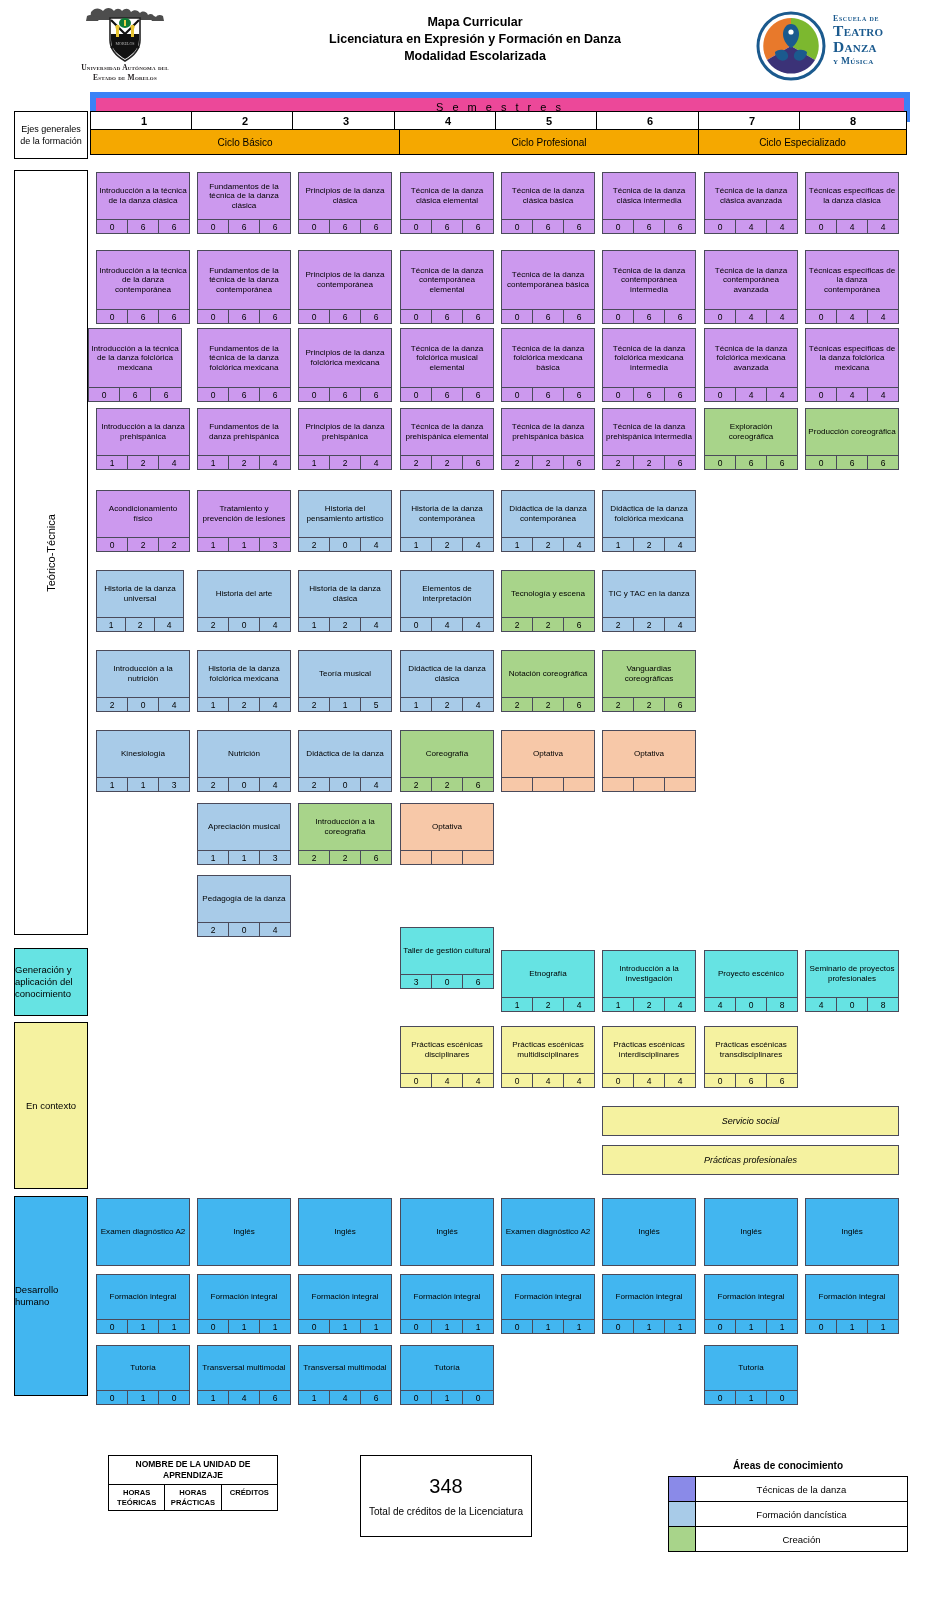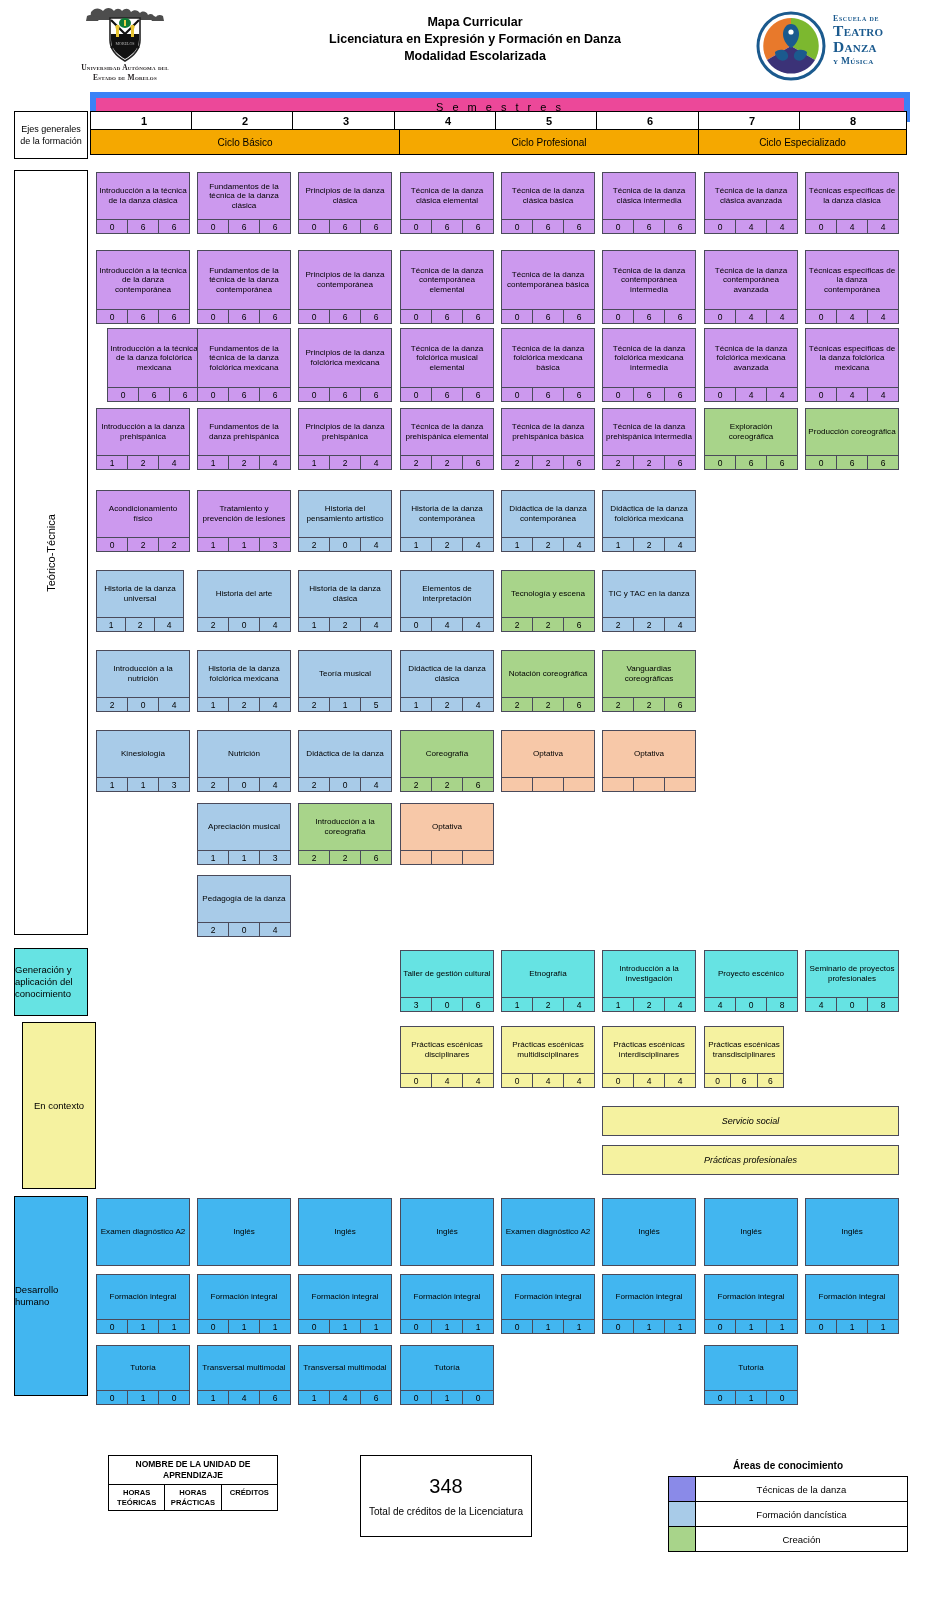--- a/index.html
+++ b/index.html
@@ -47,21 +47,21 @@
     border:1px solid #000;background:#fff;display:flex;align-items:center;justify-content:center;
     text-align:center;font-size:9px;line-height:12px;padding:0 2px;box-sizing:border-box;}
 
   
   .axis-box{position:absolute;border:1px solid #000;box-sizing:border-box;
     display:flex;align-items:center;justify-content:center;
     font-size:9.5px;line-height:12px;}
   .axis-tt{left:14px;top:170px;width:74px;height:765px;background:#fff;}
   .axis-tt span{transform:rotate(-90deg);white-space:nowrap;font-size:11px;}
   .axis-gen{left:14px;top:948px;width:74px;height:68px;background:#66E3E3;}
-  .axis-ctx{left:22px;top:1022px;width:74px;height:167px;background:#F5F2A0;}
+  .axis-ctx{left:14px;top:1022px;width:74px;height:167px;background:#F5F2A0;}
   .axis-dh{left:14px;top:1196px;width:74px;height:200px;background:#42B6F0;}
 
   
   .course{position:absolute;box-sizing:border-box;border:1px solid #4a4a5a;}
   .course .name{display:flex;align-items:center;justify-content:center;text-align:center;
     font-size:8.1px;line-height:9.6px;padding:1px 2px;box-sizing:border-box;}
   .course .hrs{display:flex;height:14px;border-top:1px solid #4a4a5a;box-sizing:border-box;}
   .course .hrs div{flex:1;display:flex;align-items:center;justify-content:center;
     font-size:8.5px;border-right:1px solid #4a4a5a;box-sizing:border-box;}
   .course .hrs div:last-child{border-right:none;}
@@ -309,21 +309,21 @@
         </div>
       </div>
       <div class="course c-tec" style="left: 805px; top: 250px; width: 94px;">
         <div class="name" style="height: 58px;">Técnicas específicas de la danza contemporánea</div>
         <div class="hrs">
           <div>0</div>
           <div>4</div>
           <div>4</div>
         </div>
       </div>
-      <div class="course c-tec" style="left: 107px; top: 328px; width: 94px;">
+      <div class="course c-tec" style="left: 88px; top: 328px; width: 94px;">
         <div class="name" style="height: 58px;">Introducción a la técnica de la danza folclórica mexicana</div>
         <div class="hrs">
           <div>0</div>
           <div>6</div>
           <div>6</div>
         </div>
       </div>
       <div class="course c-tec" style="left: 197px; top: 328px; width: 94px;">
         <div class="name" style="height: 58px;">Fundamentos de la técnica de la danza folclórica mexicana</div>
         <div class="hrs">
@@ -663,21 +663,21 @@
       <div class="course c-form" style="left: 197px; top: 875px; width: 94px;">
         <div class="name" style="height: 46px;">Pedagogía de la danza</div>
         <div class="hrs">
           <div>2</div>
           <div>0</div>
           <div>4</div>
         </div>
       </div>
     </div>
   <div id="gen-layer">
-      <div class="course c-gen" style="left: 400px; top: 950px; width: 94px;">
+      <div class="course c-gen" style="left: 400px; top: 927px; width: 94px;">
         <div class="name" style="height: 46px;">Taller de gestión cultural</div>
         <div class="hrs">
           <div>3</div>
           <div>0</div>
           <div>6</div>
         </div>
       </div>
       <div class="course c-gen" style="left: 501px; top: 950px; width: 94px;">
         <div class="name" style="height: 46px;">Etnografía</div>
         <div class="hrs">
@@ -729,21 +729,21 @@
         </div>
       </div>
       <div class="course c-ctx" style="left: 602px; top: 1026px; width: 94px;">
         <div class="name" style="height: 46px;">Prácticas escénicas interdisciplinares</div>
         <div class="hrs">
           <div>0</div>
           <div>4</div>
           <div>4</div>
         </div>
       </div>
-      <div class="course c-ctx" style="left: 704px; top: 1026px; width: 80px;">
+      <div class="course c-ctx" style="left: 704px; top: 1026px; width: 94px;">
         <div class="name" style="height: 46px;">Prácticas escénicas transdisciplinares</div>
         <div class="hrs">
           <div>0</div>
           <div>6</div>
           <div>6</div>
         </div>
       </div>
       <div class="barbox" style="left: 602px; top: 1106px; width: 297px; height: 30px;">Servicio social</div>
       <div class="barbox" style="left: 602px; top: 1145px; width: 297px; height: 30px;">Prácticas profesionales</div>
     </div>

